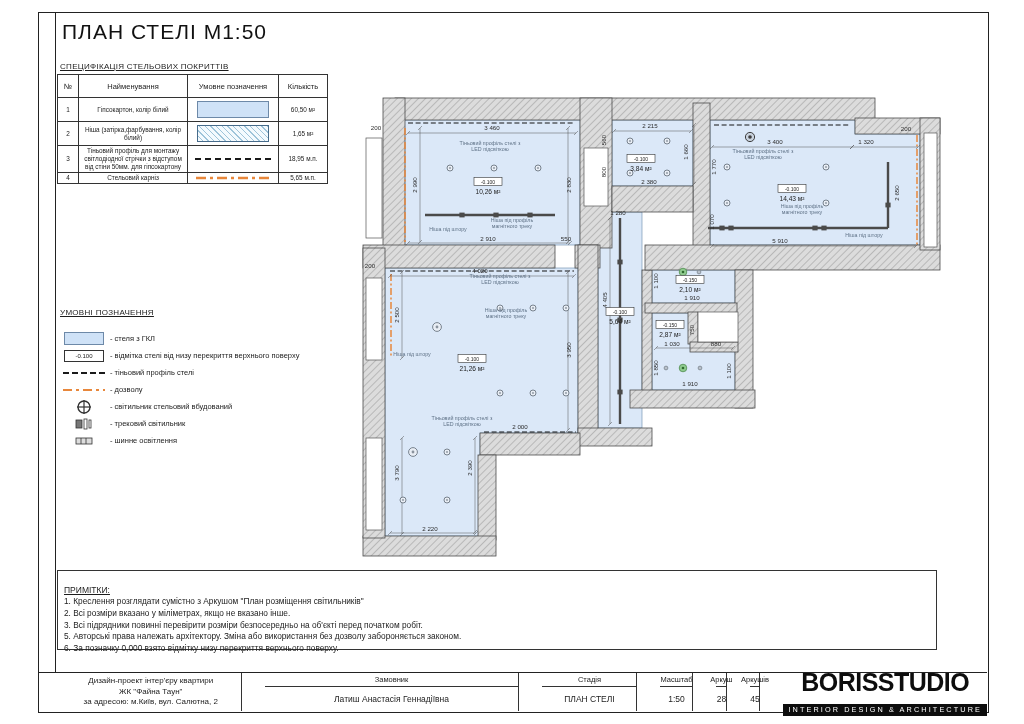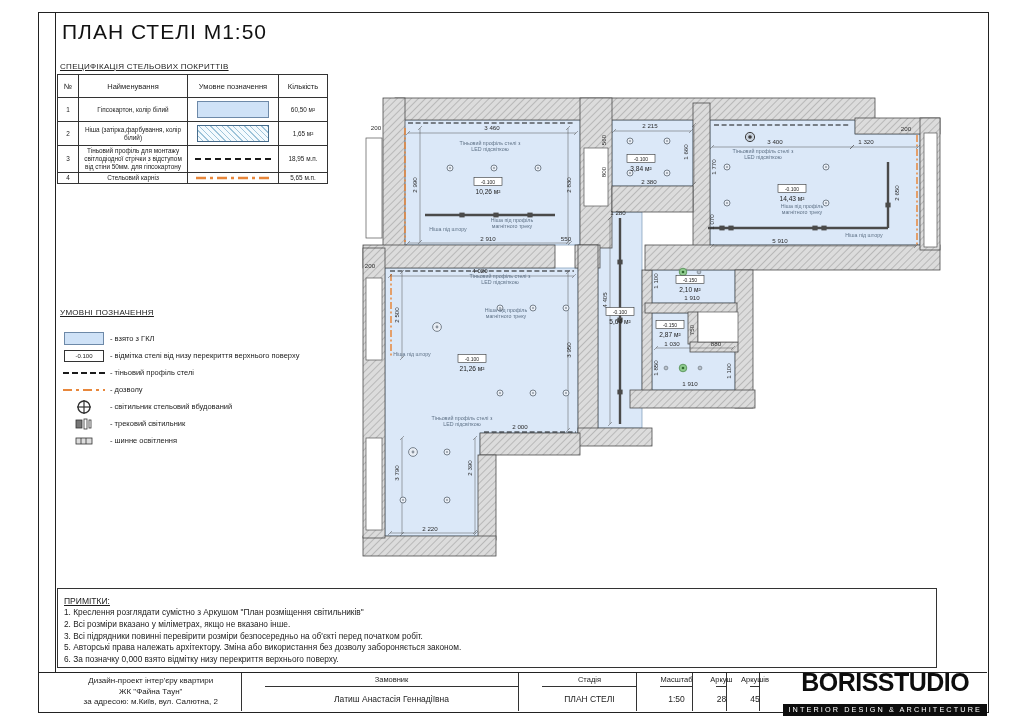--- a/index.html
+++ b/index.html
@@ -53,21 +53,21 @@
   .lt-rec{fill:#e9eef5;stroke:#6b7682;stroke-width:.9;}
   .lt-core{fill:#8a939e;}
   .lt-pen{fill:#c8d2de;stroke:#3d3d3d;stroke-width:1;}
   .lt-pen-core{fill:#3d3d3d;}
   .lt-green{fill:#8fcb8f;stroke:#4e8b4e;stroke-width:.8;}
   .lt-green-core{fill:#2f6b2f;}
   .lt-small{fill:#b9c1ca;stroke:#707a84;stroke-width:.7;}
   .trackfix{fill:#4a4a4a;}
 
   
-  .notes{position:absolute;left:57px;top:588px;width:880px;height:80px;border:1px solid #333;padding:7px 6px;box-sizing:border-box;}
+  .notes{position:absolute;left:57px;top:570px;width:880px;height:80px;border:1px solid #333;padding:14px 6px;box-sizing:border-box;}
   .notes-head{font-size:8.5px;text-decoration:underline;margin-bottom:1px;}
   .note-line{font-size:8.3px;line-height:1.42;color:#222;}
 
   
   .tb{position:absolute;left:38px;top:672px;width:949px;height:39px;display:flex;border-top:1.2px solid #222;box-sizing:border-box;}
   .tb-cell{border-right:1px solid #333;box-sizing:border-box;display:flex;flex-direction:column;padding-left:23px;}
   .tb-project{width:217px;justify-content:center;align-items:center;font-size:8px;line-height:1.3;text-align:center;}
   .tb-hd{height:13px;border-bottom:1px solid #333;font-size:7.5px;display:flex;align-items:center;justify-content:center;}
   .tb-val{flex:1;font-size:8.5px;display:flex;align-items:center;justify-content:center;}
   .tb-customer{width:297px;}
@@ -133,21 +133,21 @@
     </tr>
   </tbody>
     </table>
 
   <div class="legend-head">УМОВНІ ПОЗНАЧЕННЯ</div>
   <div class="legend">
     <div class="legend-item">
       <span class="legend-sym">
           <span class="lg-fill"></span>
         </span>
-      <span class="legend-label">- взято з ГКЛ</span>
+      <span class="legend-label">- стеля з ГКЛ</span>
     </div>
     <div class="legend-item">
       <span class="legend-sym">
           <span class="lg-elev">-0.100</span>
         </span>
       <span class="legend-label">- відмітка стелі від низу перекриття верхнього поверху</span>
     </div>
     <div class="legend-item">
       <span class="legend-sym">
           <span class="lg-dash"></span>

